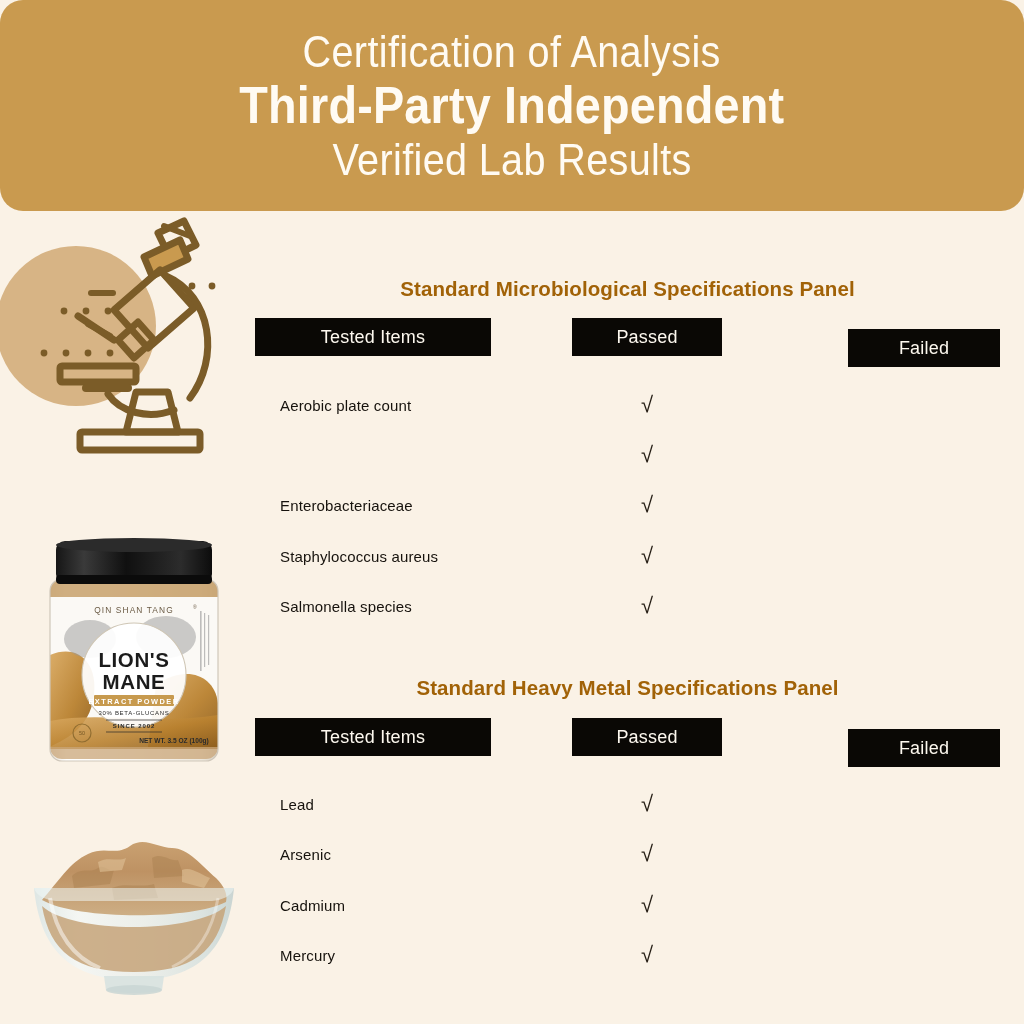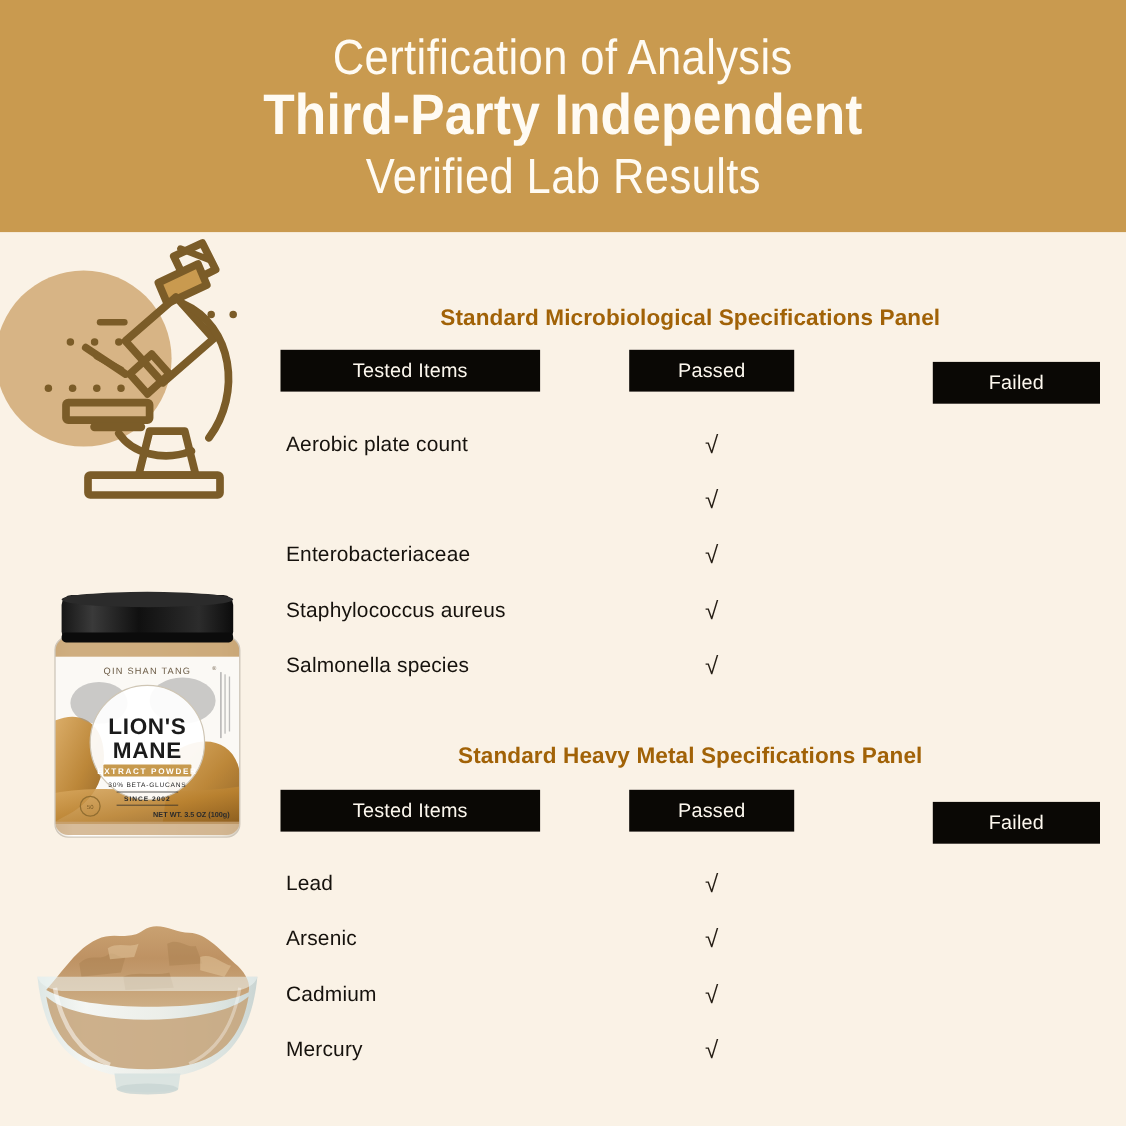--- a/index.html
+++ b/index.html
@@ -10,20 +10,21 @@
     overflow:hidden;position:relative;
   }
   #page{position:relative;width:1024px;height:1024px;overflow:hidden;background:#FAF2E6;}
 
   
   .header-band{
     position:absolute;left:0;top:0;width:1024px;height:211px;
     background:#C99A4F;
     display:flex;flex-direction:column;align-items:center;justify-content:center;
     color:#FFFBF3;
+    border-radius:23px;
   }
   .hdr-line1{
     font-size:45px;font-weight:400;line-height:1.06;letter-spacing:.4px;
     transform:scaleX(.88);transform-origin:center;
   }
   .hdr-line2{
     font-size:52px;font-weight:700;line-height:1.08;letter-spacing:.2px;
     transform:scaleX(.90);transform-origin:center;margin-top:2px;
   }
   .hdr-line3{
@@ -48,23 +49,23 @@
     position:absolute;height:38px;background:#0A0805;color:#FDF8EF;
     display:flex;align-items:center;justify-content:center;
     font-size:18px;font-weight:400;letter-spacing:.2px;
   }
   .hc-items{left:255px;width:236px;}
   .hc-pass {left:572px;width:150px;}
   .hc-fail {left:848px;width:152px;margin-top:11px;}
 
   .data-row{position:absolute;left:0;width:1024px;height:26px;}
   .cell-item{
-    position:absolute;left:260px;width:300px;height:26px;
+    position:absolute;left:280px;width:300px;height:26px;
     display:flex;align-items:center;
-    font-size:19px;color:#16120d;letter-spacing:.15px;white-space:nowrap;
+    font-size:15px;color:#16120d;letter-spacing:.15px;white-space:nowrap;
   }
   .cell-pass{
     position:absolute;left:572px;width:150px;height:26px;
     display:flex;align-items:center;justify-content:center;
     font-size:22px;color:#241d14;
   }
   .cell-fail{
     position:absolute;left:848px;width:152px;height:26px;
     display:flex;align-items:center;justify-content:center;
     font-size:22px;color:#241d14;

